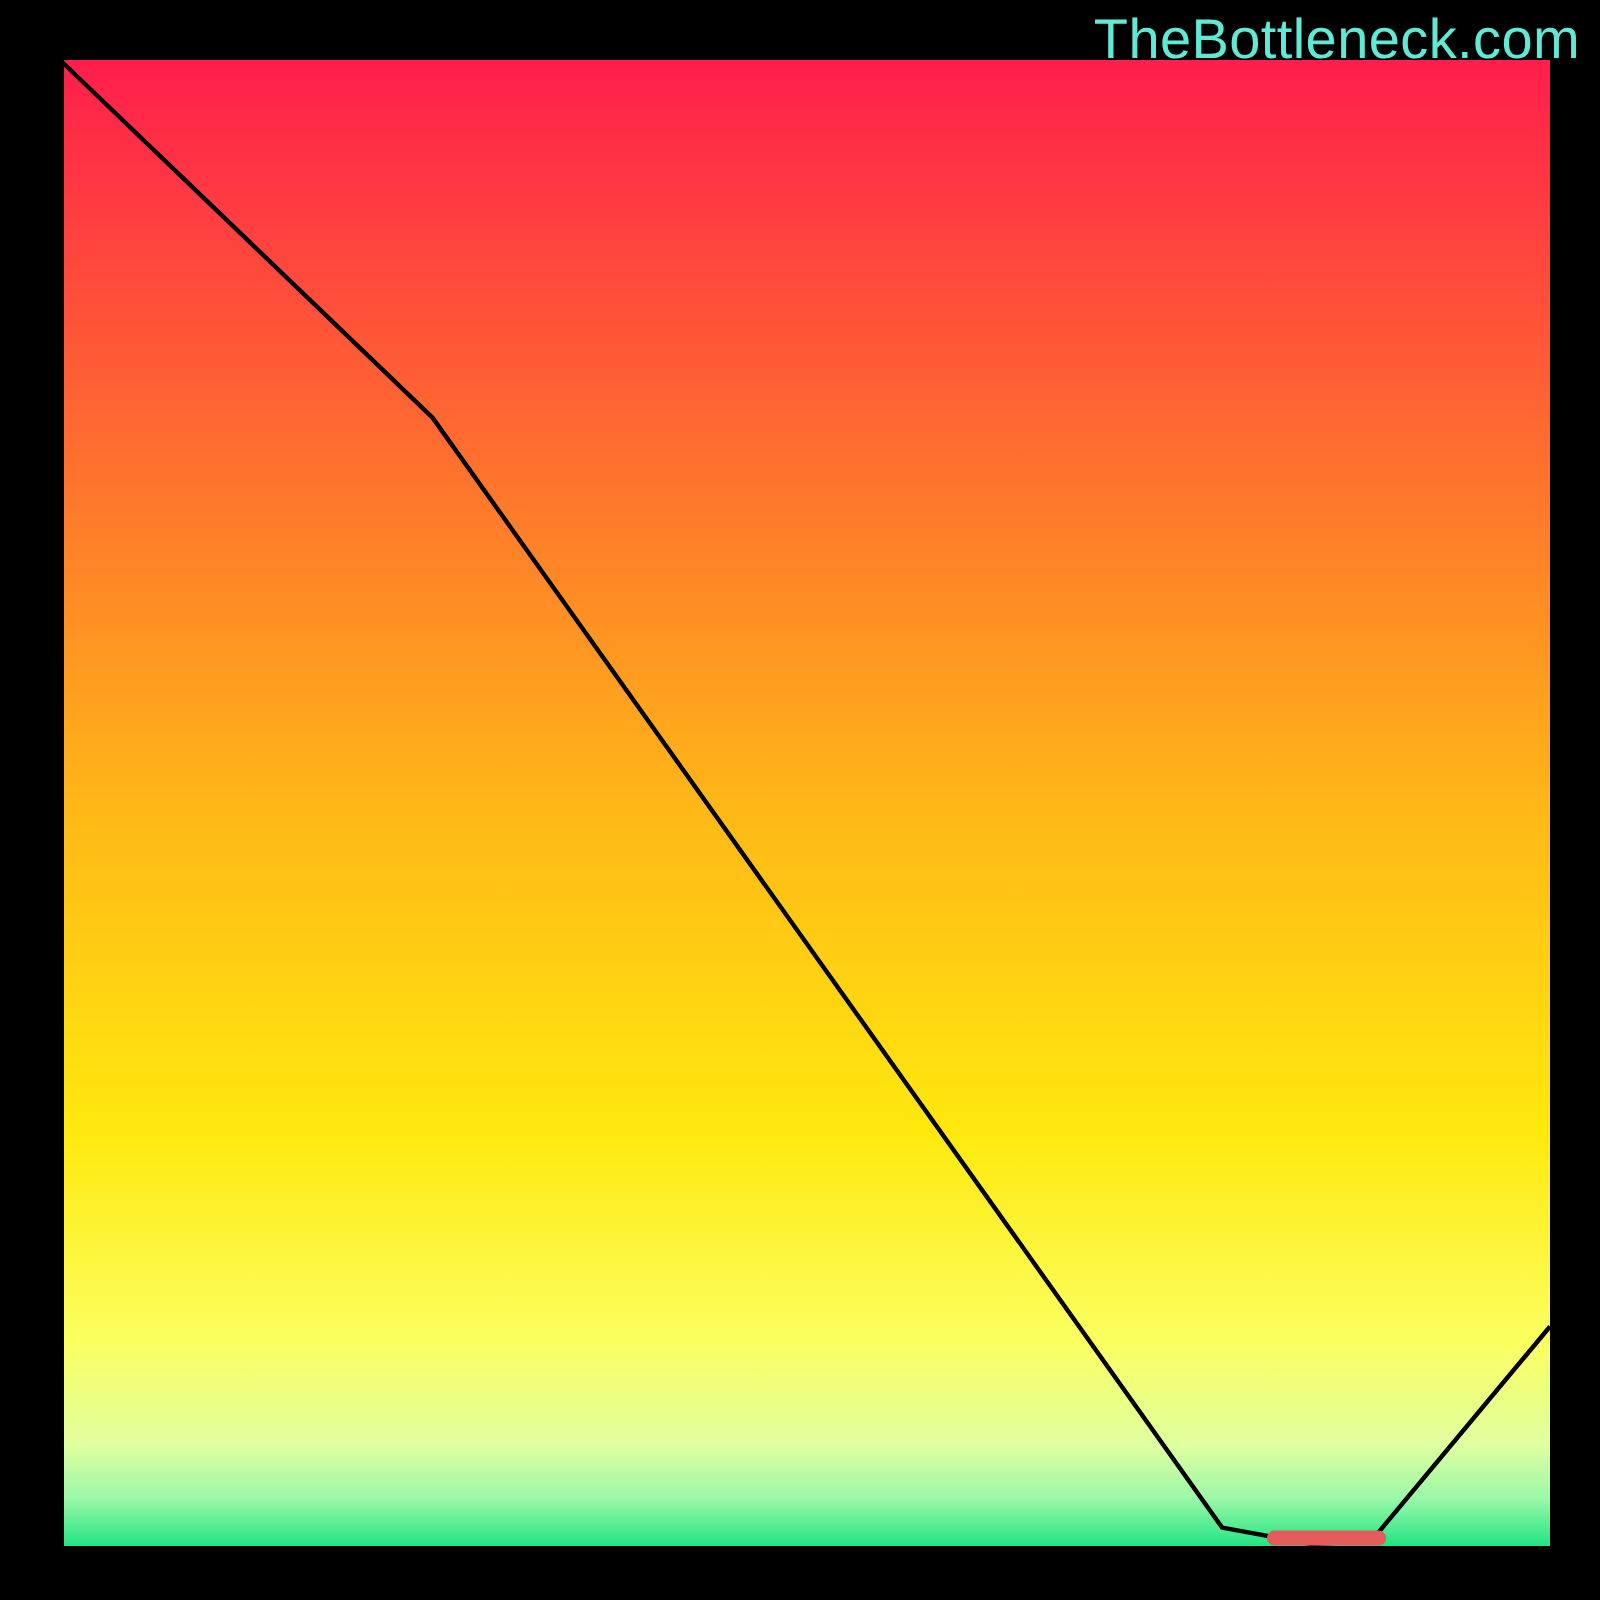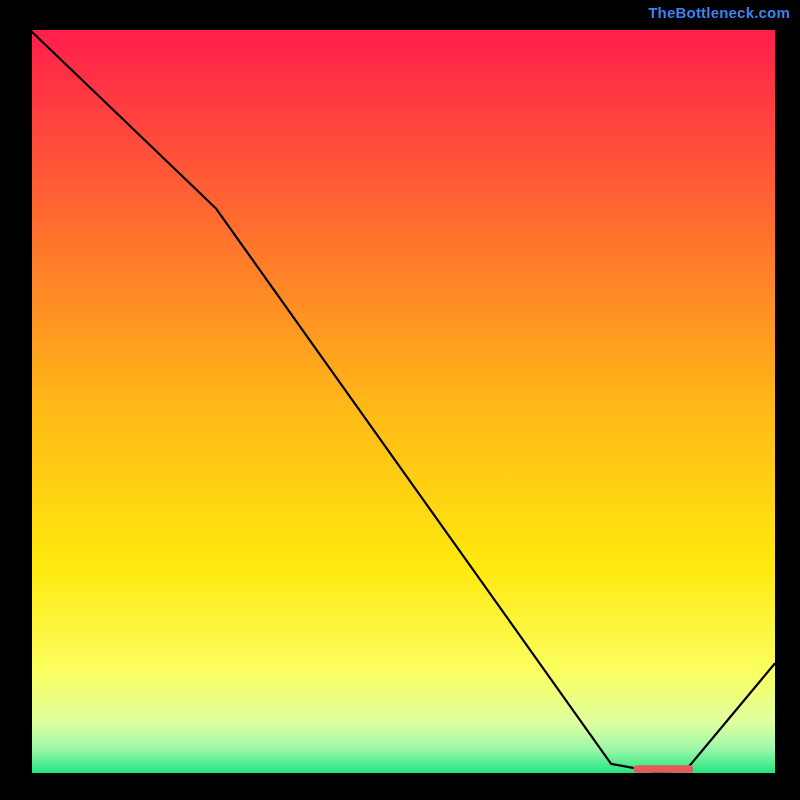--- a/index.html
+++ b/index.html
@@ -13,24 +13,24 @@
   .stage {
     position: relative;
     width: 800px;
     height: 800px;
     background: #000;
   }
   .watermark {
     position: absolute;
     top: 4px;
     right: 10px;
-    color: #3b82f6;
+    color: #5eead4;
     font-family: Arial, Helvetica, sans-serif;
-    font-size: 15px;
-    font-weight: 700;
+    font-size: 28px;
+    font-weight: 400;
     letter-spacing: 0.2px;
     user-select: none;
   }
   svg {
     position: absolute;
     top: 0;
     left: 0;
   }
 </style>
 </head>

